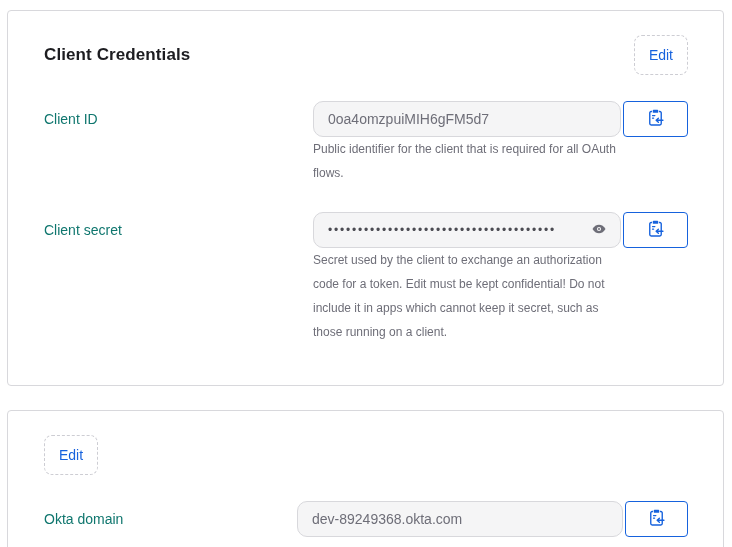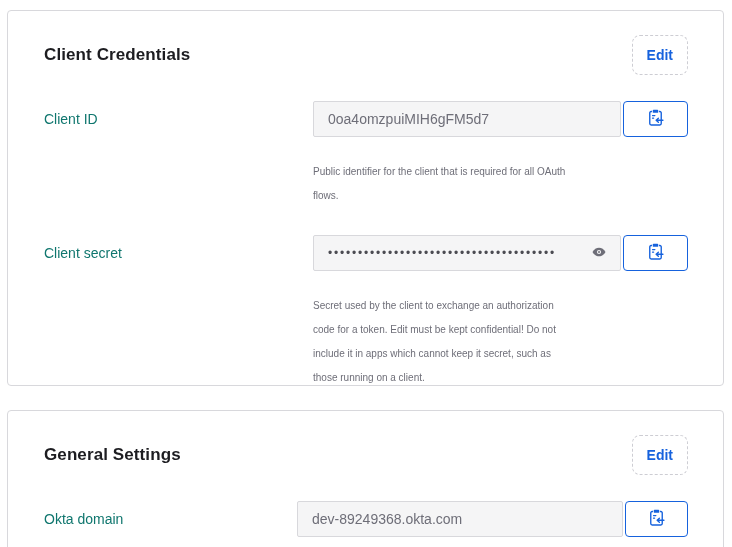--- a/index.html
+++ b/index.html
@@ -35,42 +35,42 @@
     letter-spacing: 0.1px;
   }
   .edit-wrap {
     border: 1px dashed #cdcdd3;
     border-radius: 8px;
     padding: 10px 14px;
   }
   .edit-link {
     color: #1662dd;
     font-size: 14px;
-    font-weight: 700;
+    font-weight: 400;
     text-decoration: none;
     cursor: pointer;
   }
 
   .field-row { display: flex; align-items: flex-start; margin-bottom: 27px; }
   .field-row:last-child { margin-bottom: 0; gap: 15px; }
   .field-label {
     width: 272px;
     padding-top: 10px;
     font-size: 14px;
     color: #0f766e;
   }
   #card-general .field-label { width: 266px; }
   .field-main { flex: 1; }
   .control-row { display: flex; align-items: stretch; }
 
   .text-input {
     height: 36px;
     background: #f5f5f6;
     border: 1px solid #d8d8dc;
-    border-radius: 2px;
+    border-radius: 10px;
     display: flex;
     align-items: center;
     padding: 0 12px 0 14px;
     overflow: hidden;
   }
   .input-clientid, .input-secret { width: 308px; }
   .input-domain { width: 326px; }
   .input-value {
     font-size: 14px;
     color: #6e6e78;
@@ -97,22 +97,22 @@
     height: 36px;
     background: #ffffff;
     border: 1px solid #1662dd;
     border-radius: 4px;
     display: flex; align-items: center; justify-content: center;
     cursor: pointer;
   }
   #card-general .copy-btn { width: 63px; }
 
   .help-text {
-    margin-top: 23px;
-    font-size: 10px;
+    margin-top: 0;
+    font-size: 12px;
     line-height: 24px;
     color: #6e6e78;
     white-space: pre-line;
   }
 </style>
 </head>
 <body>
 
 <section class="card" id="card-credentials">
   <div class="card-header">
@@ -175,21 +175,20 @@
       <p class="help-text">Secret used by the client to exchange an authorization
 code for a token. Edit must be kept confidential! Do not
 include it in apps which cannot keep it secret, such as
 those running on a client.</p>
     </div>
   </div>
 </section>
 
 <section class="card" id="card-general">
   <div class="card-header">
-    <h2 class="card-title">General Settings</h2>
     <div class="edit-wrap">
       <a class="edit-link">Edit</a>
     </div>
   </div>
 
   <div class="field-row">
     <div class="field-label">Okta domain</div>
     <div class="field-main">
       <div class="control-row">
         <div class="text-input input-domain">

